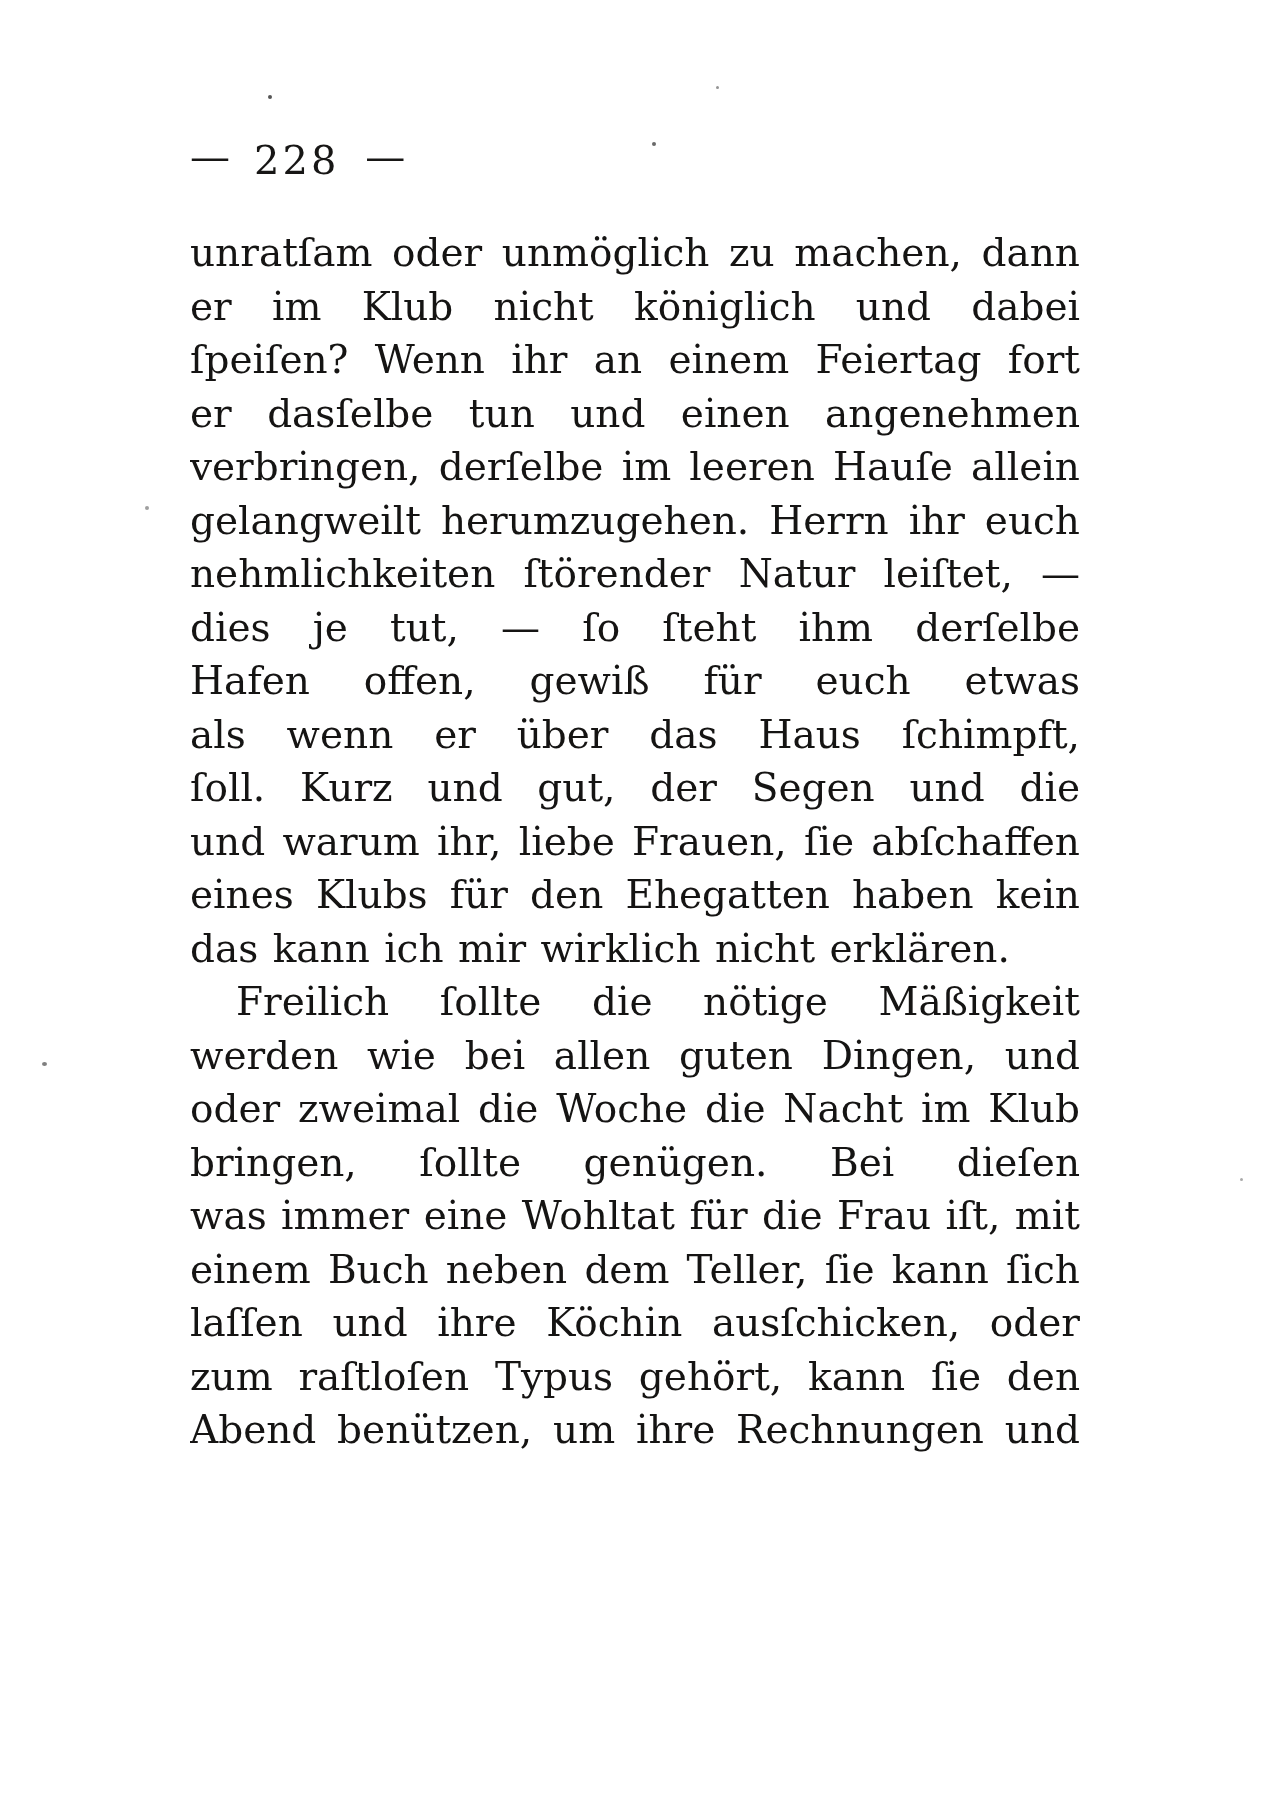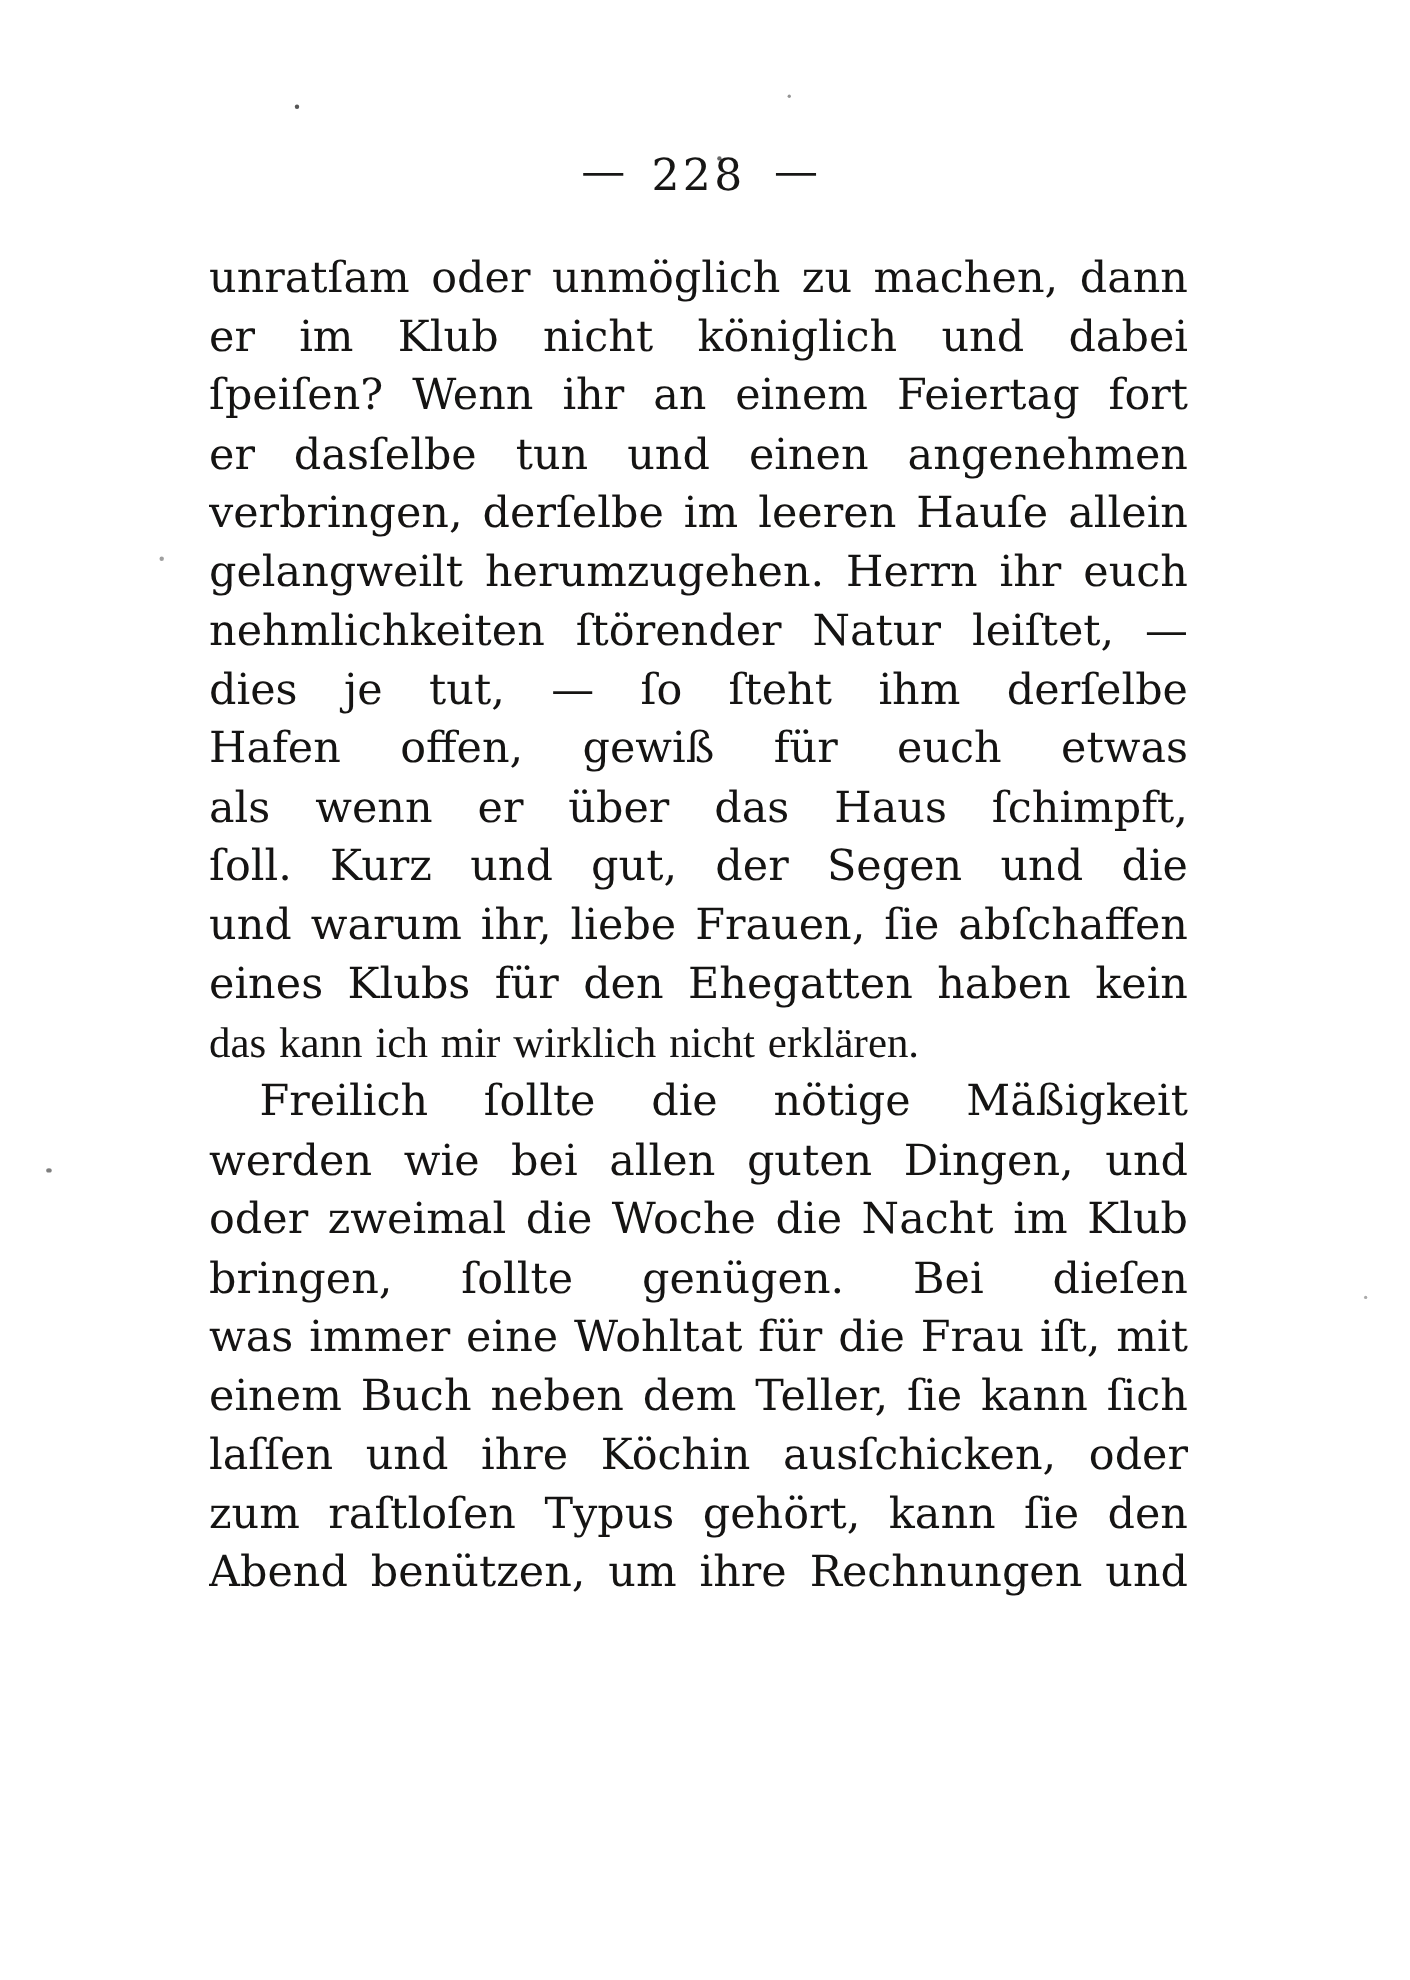--- a/index.html
+++ b/index.html
@@ -14,21 +14,21 @@
     background: #ffffff;
     overflow: hidden;
     font-family: "DejaVu Serif", serif;
     color: #151413;
   }
   .running-head {
     position: absolute;
     top: 138px;
     left: 190px;
     width: 890px;
-    text-align: center;
+    text-align: left;
     font-size: 40px;
     line-height: 44px;
     color: #171615;
     white-space: nowrap;
   }
   .running-head .dash {
     display: inline-block;
     transform: translateY(-4px);
     letter-spacing: -2px;
   }
@@ -49,21 +49,20 @@
     word-spacing: 2px;
   }
   .line {
     text-align: justify;
     text-align-last: justify;
     height: 53.5px;
     overflow: hidden;
   }
   .line.para-end {
     text-align-last: left;
-    font-family: Liberation Serif, serif;
   }
   .line.indent {
     text-indent: 46px;
   }
   .speck {
     position: absolute;
     background: #2a2a2a;
     border-radius: 50%;
   }
 </style>

